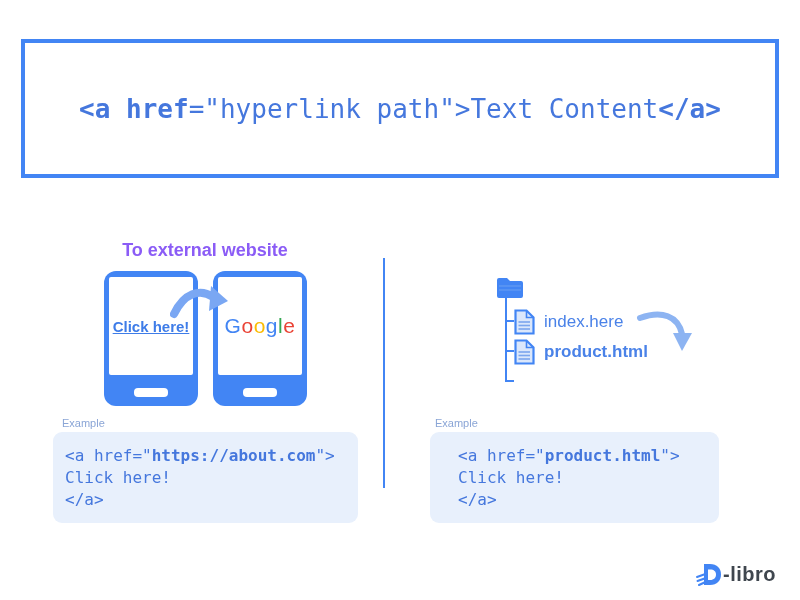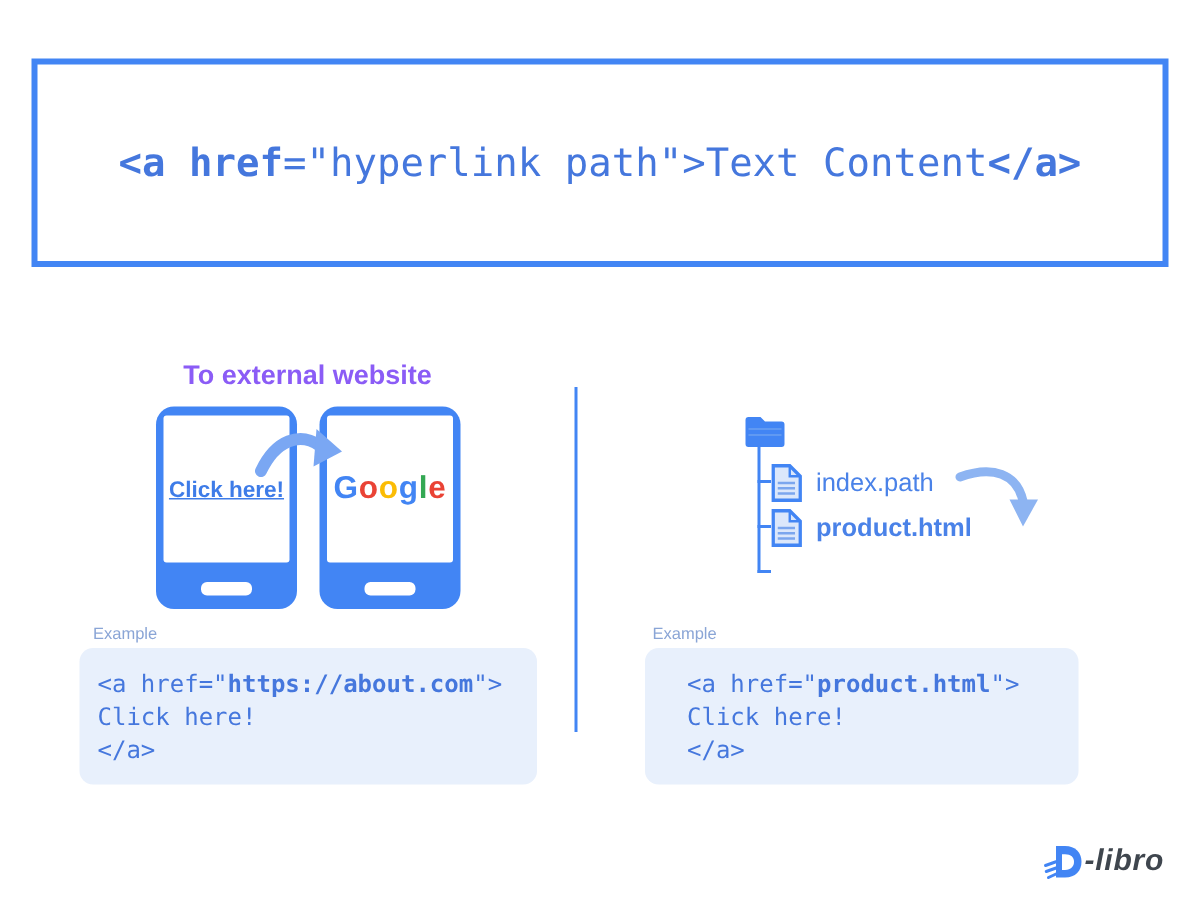--- a/index.html
+++ b/index.html
@@ -23,21 +23,21 @@
   .divider{position:absolute;left:383px;top:258px;width:2px;height:230px;background:#4285f4;}
 
   
   .phone{position:absolute;width:94px;height:135px;background:#4285f4;border-radius:12px;
          padding:0;box-sizing:border-box;}
   .phone-left{left:104px;top:271px;}
   .phone-right{left:213px;top:271px;}
   .screen{position:absolute;left:5px;top:6px;right:5px;height:98px;background:#ffffff;border-radius:2px;
           display:flex;align-items:center;justify-content:center;}
   .phone-link{font-size:15px;font-weight:bold;color:#3e7ce8;text-decoration:underline;white-space:nowrap;}
-  .google-logo{font-size:21px;font-weight:bold;letter-spacing:0.5px;white-space:nowrap;}
+  .google-logo{font-size:21px;font-weight:normal;letter-spacing:0.5px;white-space:nowrap;}
   .home-btn{position:absolute;left:50%;bottom:9px;transform:translateX(-50%);
             width:34px;height:9px;background:#ffffff;border-radius:4px;}
   .phones-arrow{position:absolute;left:170px;top:284px;}
 
   
   .tree-trunk{position:absolute;left:505px;top:297px;width:2px;height:85px;background:#4285f4;}
   .tree-branch{position:absolute;left:505px;width:9px;height:2px;background:#4285f4;}
   .folder{position:absolute;left:496px;top:275px;}
   .file-row{position:absolute;left:514px;display:flex;align-items:center;gap:9px;}
   .file-label{font-size:17px;color:#4a82e8;white-space:nowrap;}
@@ -45,21 +45,21 @@
 
   
   .example-label{position:absolute;font-size:11px;color:#8aa5d6;}
   .example-box{position:absolute;background:#e8f0fc;border-radius:9px;box-sizing:border-box;}
   .example-box-left{left:53px;top:432px;width:305px;height:91px;padding:13px 0 0 12px;}
   .example-box-right{left:430px;top:432px;width:289px;height:91px;padding:13px 0 0 28px;}
   .code-line{font-family:"DejaVu Sans Mono",monospace;font-size:16px;line-height:22px;
              color:#4577dd;white-space:pre;}
 
   
-  .logo{position:absolute;left:695px;top:561px;display:flex;align-items:center;gap:1px;font-style:italic;}
+  .logo{position:absolute;left:695px;top:561px;display:flex;align-items:center;gap:1px;}
   .logo-text{font-size:20px;font-weight:bold;color:#3f464e;letter-spacing:0.5px;}
 </style>
 </head>
 <body>
 
 <div class="canvas">
 
   <div class="syntax-box">
     <div class="syntax-code"><span class="seg-bold">&lt;a href</span><span>="</span><span class="seg-italic">hyperlink path</span><span>"&gt;</span><span class="seg-italic">Text Content</span><span class="seg-bold">&lt;/a&gt;</span></div>
   </div>
@@ -101,21 +101,21 @@
   <div class="file-row" style="top:309px">
     <svg width="21" height="26" viewBox="0 0 21 26">
       <path d="M1.5,1.5 h11 l7,7 v16 h-18 z" fill="#dbe7fb" stroke="#4285f4" stroke-width="2.2"></path>
       <path d="M12.5,1.5 v7 h7" fill="none" stroke="#4285f4" stroke-width="1.6"></path>
       <g stroke="#7ba6ee" stroke-width="1.6">
         <line x1="4.5" y1="13" x2="16" y2="13"></line>
           <line x1="4.5" y1="16.5" x2="16" y2="16.5"></line>
         <line x1="4.5" y1="20" x2="16" y2="20"></line>
       </g>
     </svg>
-    <span class="file-label">index.path</span>
+    <span class="file-label">index.here</span>
   </div>
 
   <div class="file-row" style="top:339px">
     <svg width="21" height="26" viewBox="0 0 21 26">
       <path d="M1.5,1.5 h11 l7,7 v16 h-18 z" fill="#dbe7fb" stroke="#4285f4" stroke-width="2.2"></path>
       <path d="M12.5,1.5 v7 h7" fill="none" stroke="#4285f4" stroke-width="1.6"></path>
       <g stroke="#7ba6ee" stroke-width="1.6">
         <line x1="4.5" y1="13" x2="16" y2="13"></line>
           <line x1="4.5" y1="16.5" x2="16" y2="16.5"></line>
         <line x1="4.5" y1="20" x2="16" y2="20"></line>

